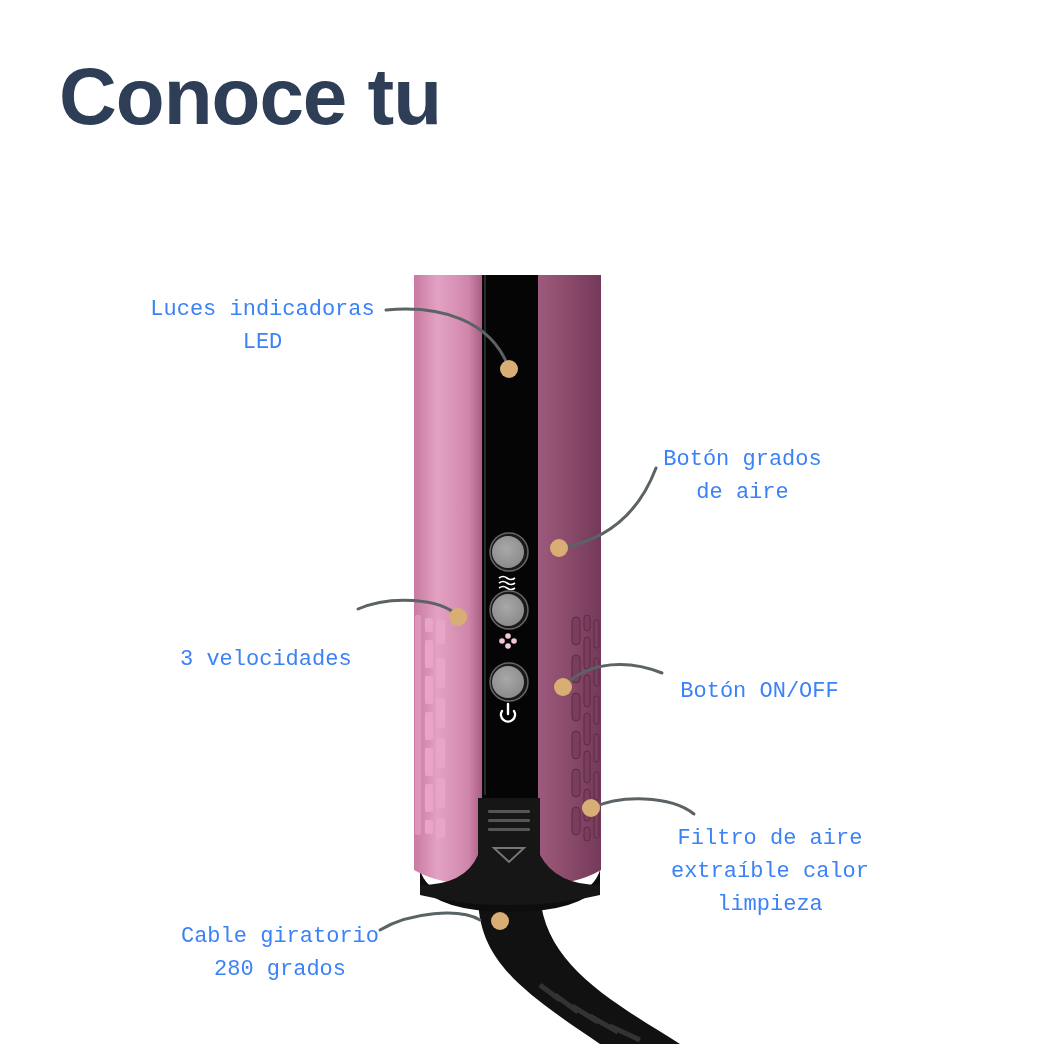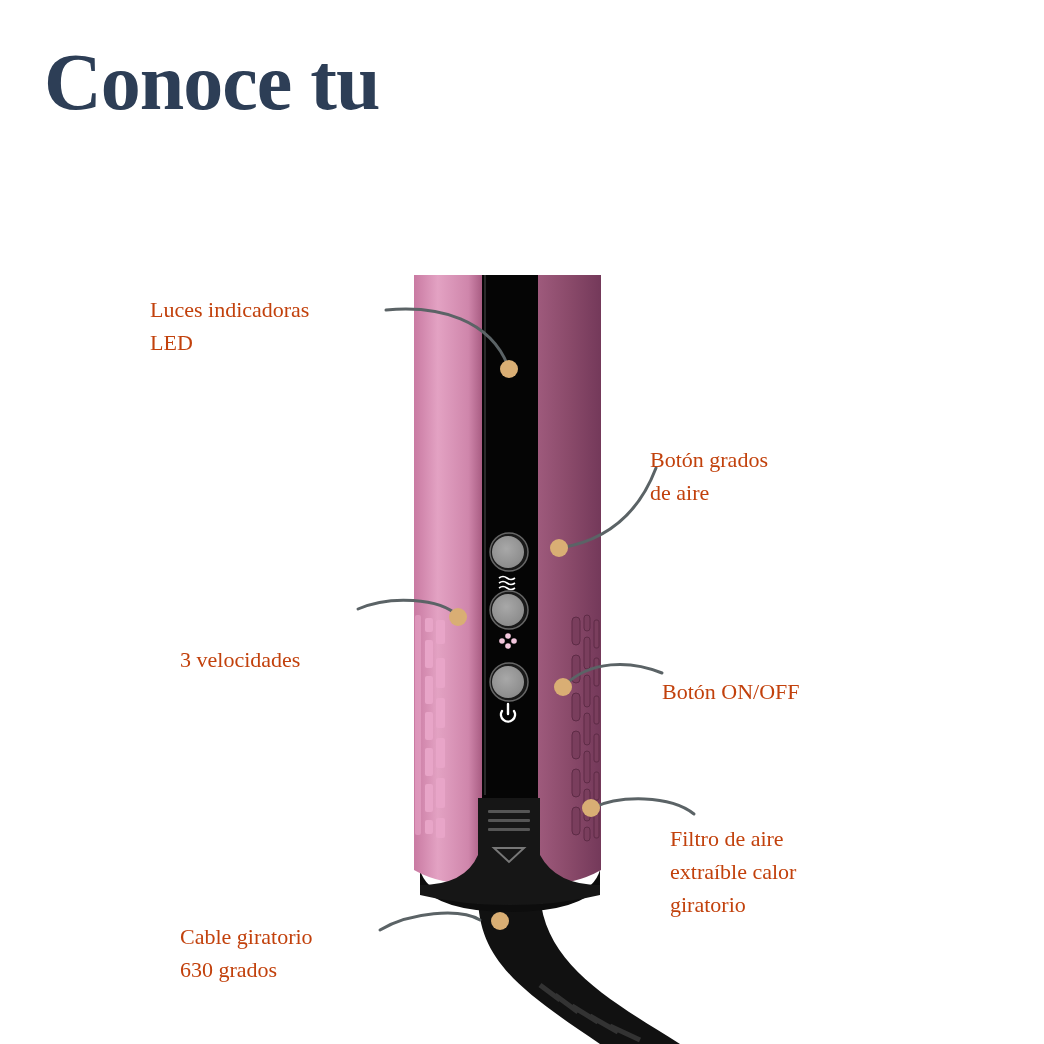--- a/index.html
+++ b/index.html
@@ -1,22 +1,22 @@
 <!DOCTYPE html>
 <html><head>
 <meta charset="utf-8">
 <style>
   html, body { margin:0; padding:0; background:#ffffff; }
   body { width:1044px; height:1044px; position:relative; overflow:hidden;
          font-family:"DejaVu Sans", sans-serif; }
-  .title { position:absolute; left:44px; top:30px; margin:0;
-           font-family:Liberation Serif, serif; font-weight:bold;
+  .title { position:absolute; left:44px; top:30px; margin:15px;
+           font-family:Liberation Sans, sans-serif; font-weight:bold;
            font-size:80px; line-height:104px; color:#2d3e56; letter-spacing:-1px; }
-  .label { position:absolute; font-family:Liberation Serif, serif;
-           font-size:22px; line-height:33px; color:#c2410c; text-align:left;
+  .label { position:absolute; font-family:Liberation Mono, monospace;
+           font-size:22px; line-height:33px; color:#3b82f6; text-align:center;
            font-weight:normal; white-space:nowrap; }
   svg.device { position:absolute; left:0; top:0; }
 </style>
 </head>
 <body>
 
 <h1 class="title">
   <span>Conoce tu</span><br>
 </h1>
 
@@ -161,19 +161,19 @@
   <span>3 velocidades</span>
 </div>
 
 <div class="label" style="left:662px; top:675px; width:195px;">
   <span>Botón ON/OFF</span>
 </div>
 
 <div class="label" style="left:670px; top:822px; width:200px;">
   <span>Filtro de aire</span><br>
   <span>extraíble calor</span><br>
-  <span>giratorio</span>
+  <span>limpieza</span>
 </div>
 
 <div class="label" style="left:180px; top:920px; width:200px;">
   <span>Cable giratorio</span><br>
-  <span>630 grados</span>
+  <span>280 grados</span>
 </div>
 
 </body></html>

